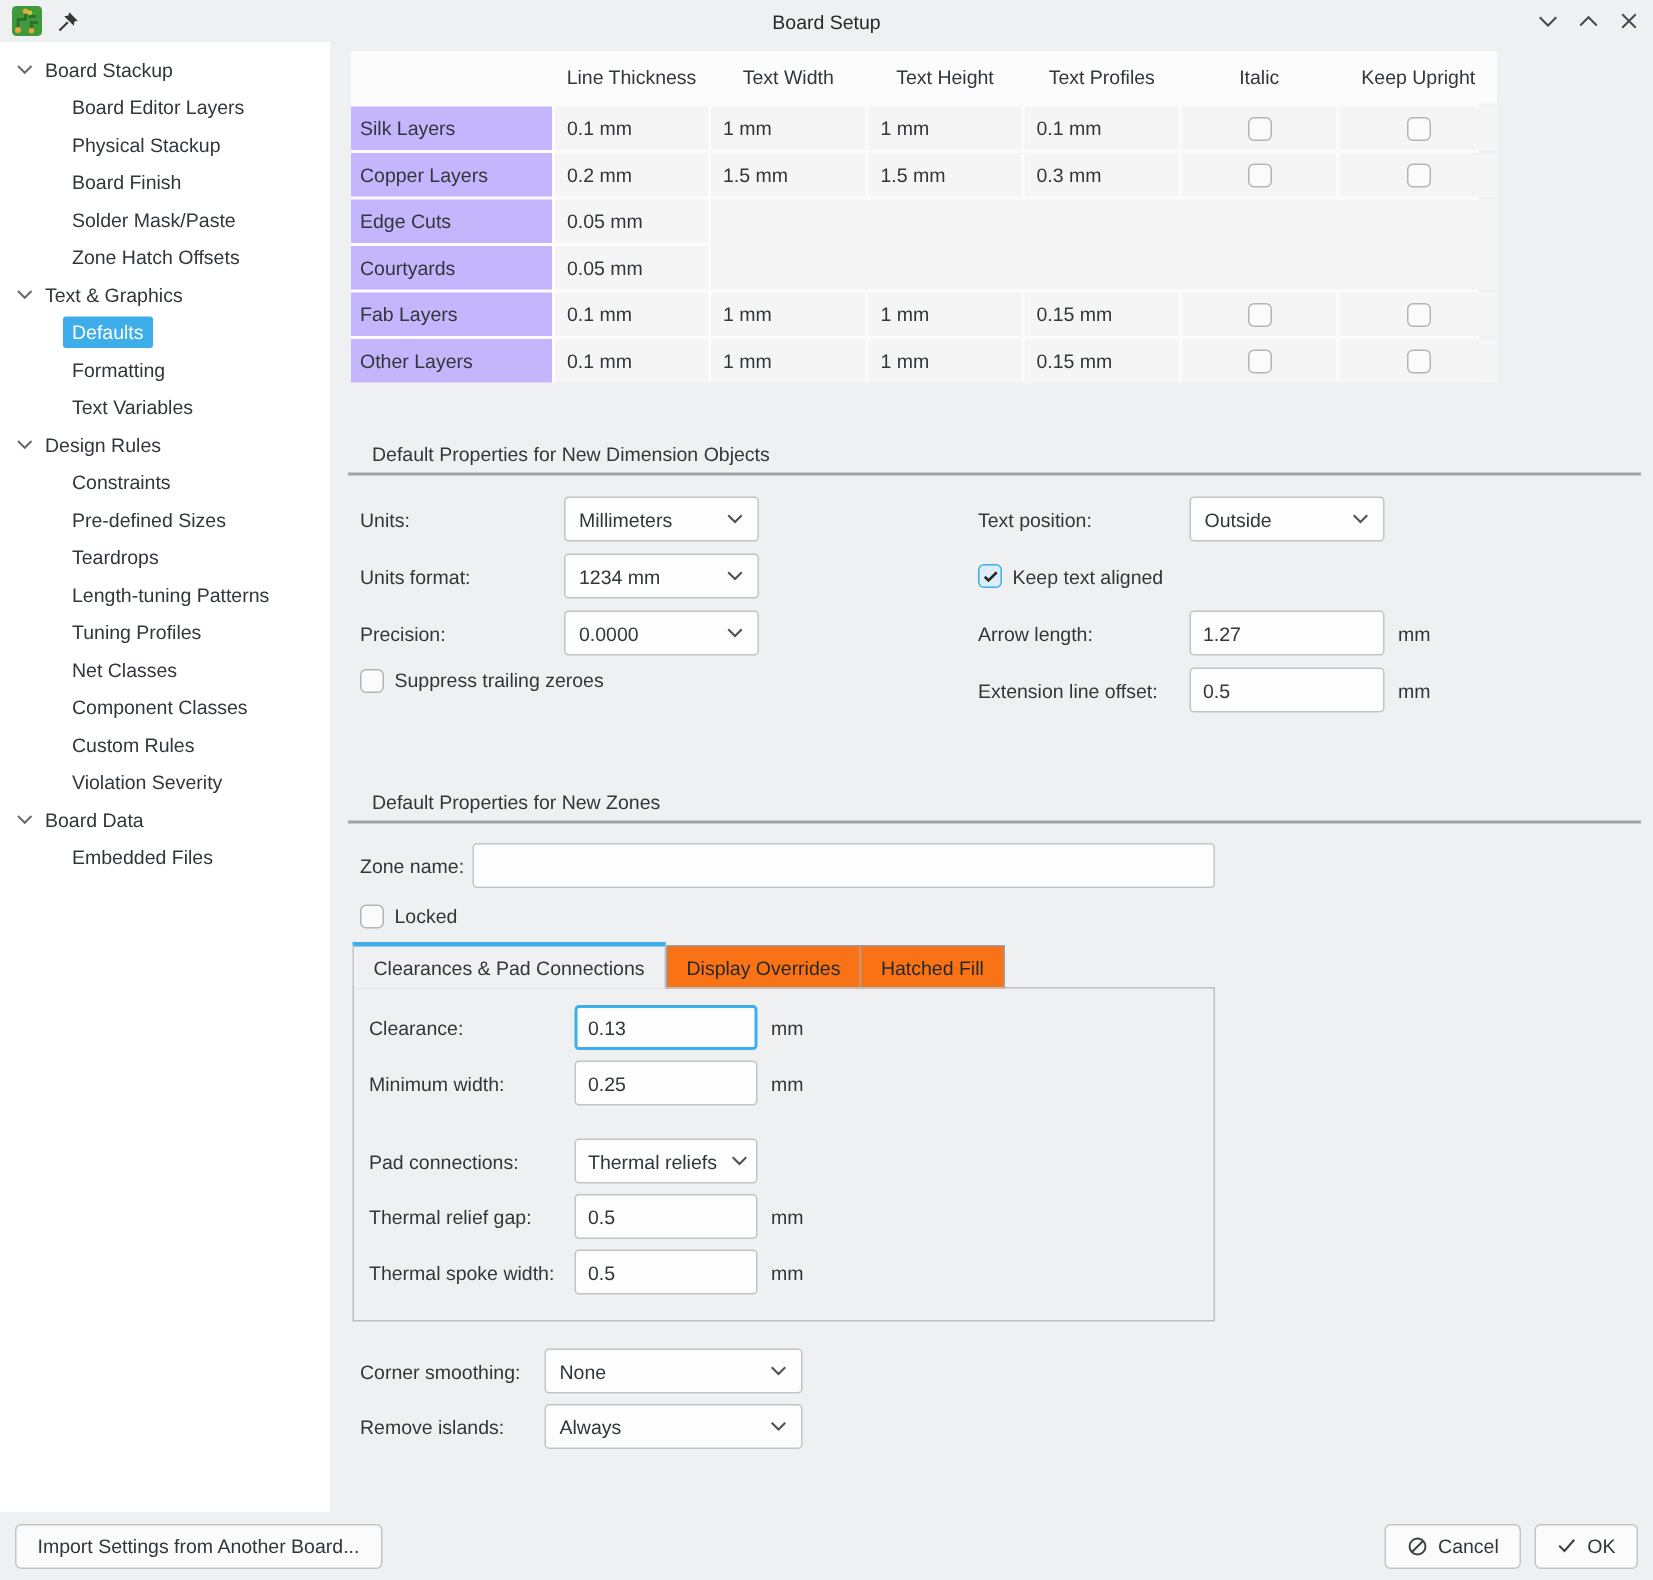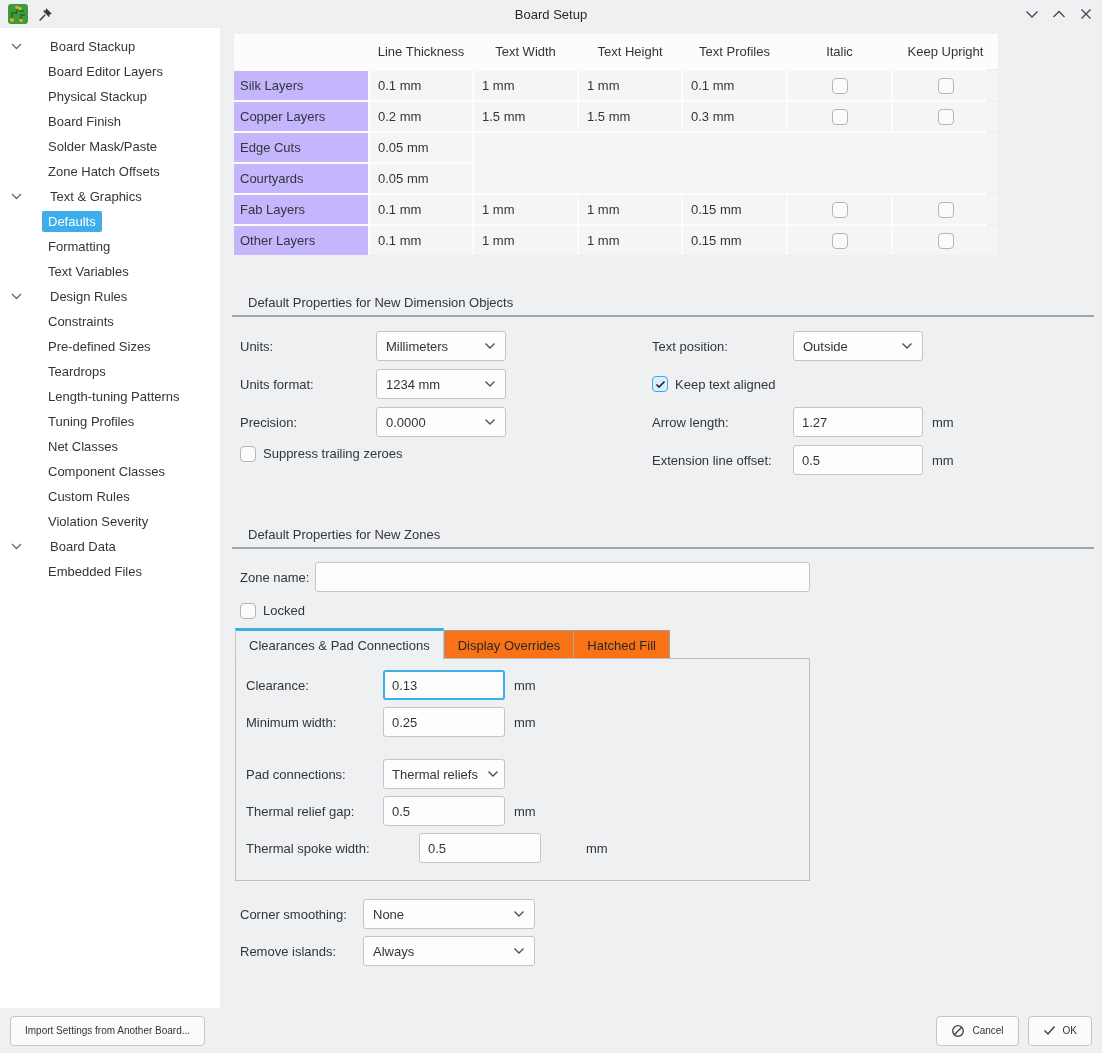--- a/index.html
+++ b/index.html
@@ -13,21 +13,21 @@
   .tb-title{position:absolute;left:0;right:0;text-align:center;color:#26292c;}
   .tb-controls{margin-left:auto;display:flex;align-items:center;gap:11px;z-index:2;}
   .tb-controls span{display:flex;align-items:center;justify-content:center;width:16px;height:16px;cursor:default;}
 
   
   .main{flex:1 1 auto;display:flex;min-height:0;}
   .sidebar{flex:0 0 220px;background:#ffffff;padding-top:6px;box-sizing:border-box;}
   .trow{height:25px;display:flex;align-items:center;}
   .chev{width:16px;margin-left:8px;display:flex;justify-content:center;align-items:center;}
   .tlabel{padding:3px 6px;border-radius:2px;white-space:nowrap;}
-  .lvl0 .tlabel{margin-left:20px;}
+  .lvl0 .tlabel{margin-left:0;}
   .lvl1{padding-left:42px;}
   .tlabel.selected{background:#3daee9;color:#ffffff;}
 
   .content{flex:1 1 auto;padding:0 8px 0 12px;box-sizing:border-box;overflow:hidden;}
 
   .sec-head{margin:0;padding:0;}
   .sec-title{margin-left:16px;display:inline-block;}
   .rule{height:0;border:0;border-top:2px solid #a2a5a8;margin:5px 0 0 0;}
 
   
@@ -84,21 +84,21 @@
   .frow.tight{margin-bottom:7px;}
   .gap-top{margin-top:22px;}
   .smoothrow{display:flex;align-items:center;height:30px;margin:18px 0 0 8px;}
   .smoothrow .flabel{width:123px;flex:0 0 123px;}
   .w172{width:172px;flex:0 0 172px;box-sizing:border-box;}
 
   
   .footer{flex:0 0 45px;display:flex;align-items:center;padding:0 10px;box-sizing:border-box;background:#eff0f1;}
   .btn{height:30px;box-sizing:border-box;border:1px solid #c2c5c8;border-radius:4px;background:#fbfbfc;
     display:flex;align-items:center;gap:7px;padding:0 14px;font-family:"Liberation Sans",sans-serif;
-    font-size:10px;color:#31363b;cursor:default;}
+    font-size:13px;color:#31363b;cursor:default;}
   .btn-right{margin-left:auto;display:flex;gap:9px;}
   svg{display:block;}
 </style>
 </head>
 <body>
 
 <div class="window">
 
   <div class="titlebar">
     <div class="tb-title">Board Setup</div>
@@ -423,21 +423,21 @@
                   <polyline points="1.5,1.5 6,6 10.5,1.5" fill="none" stroke="#4d5154" stroke-width="1.4"></polyline>
                 </svg>
               </span>
           </div>
         </div>
         <div class="frow tight">
           <span class="flabel">Thermal relief gap:</span>
           <input class="inp w122" value="0.5" style="">
           <span class="unit">mm</span>
         </div>
-        <div class="frow tight" style="margin-bottom:0;gap:36px;">
+        <div class="frow tight" style="margin-bottom:0;">
           <span class="flabel">Thermal spoke width:</span>
           <input class="inp w122" value="0.5" style="">
           <span class="unit">mm</span>
         </div>
       </div>
 
       <div class="smoothrow">
         <span class="flabel">Corner smoothing:</span>
         <div class="dd w172">
           <span class="dd-val">None</span>

